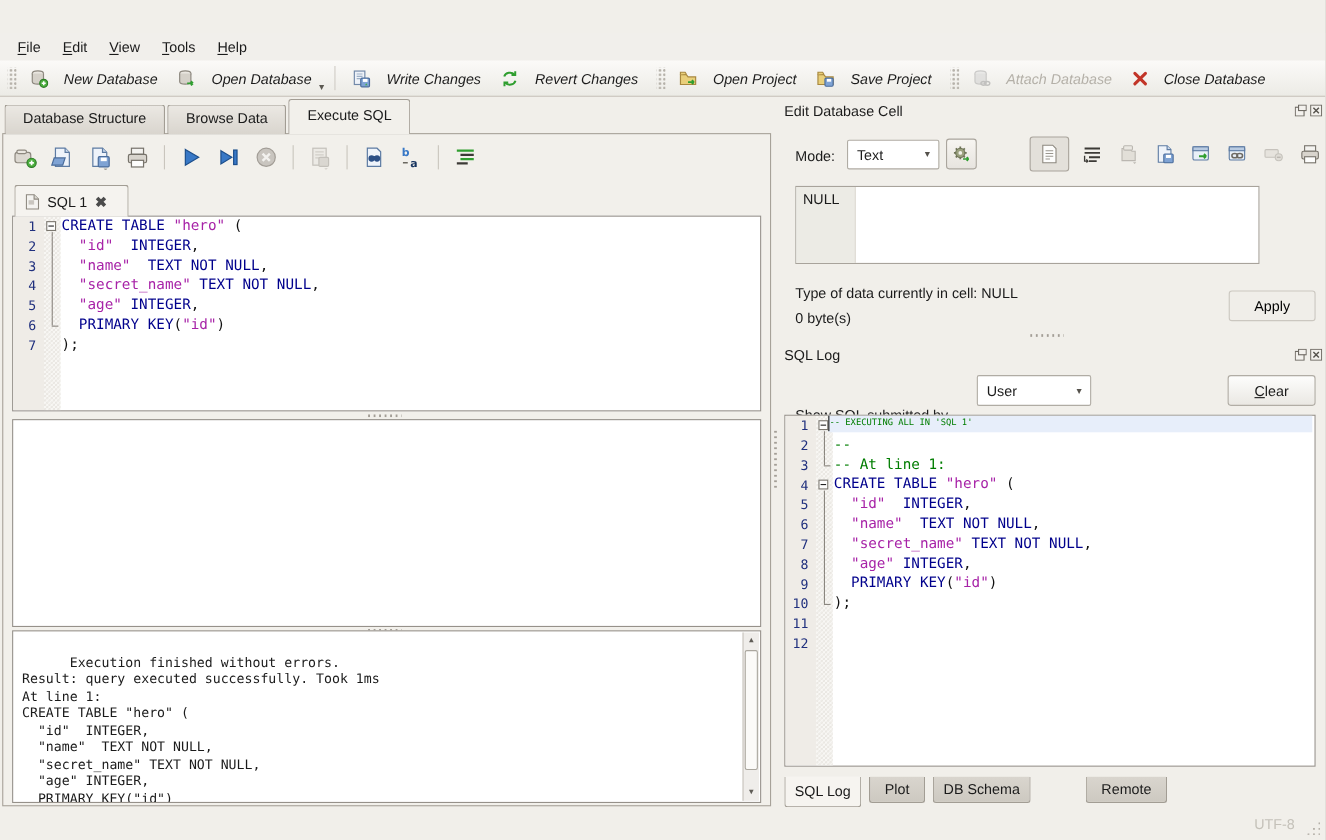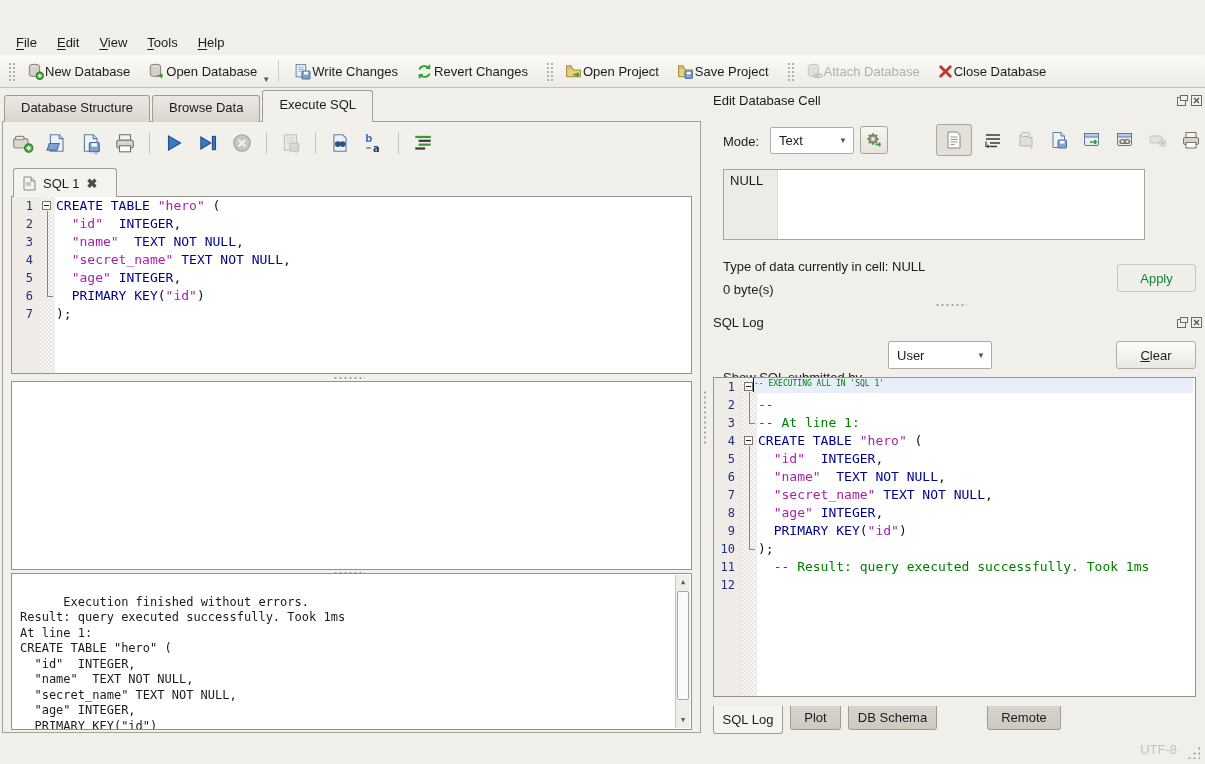--- a/index.html
+++ b/index.html
@@ -27,21 +27,21 @@
   .menu-item u{text-underline-offset:2px;}
 
   
   .toolbar{position:absolute;left:0;top:55px;width:100%;height:33px;
     background:linear-gradient(#fbfaf8,#ecebe6);border-bottom:1px solid #c7c3bb;
     display:flex;align-items:center;padding:0 4px;box-sizing:border-box;}
   .grip{width:8px;height:20px;margin:0 3px;flex:none;
     background-image:radial-gradient(circle,#b5b1a9 1px,transparent 1.3px);
     background-size:4px 4px;background-position:1px 1px;}
   .tsep{width:1px;height:22px;background:#cfccc5;margin:0 6px;flex:none;}
-  .tbtn{display:flex;align-items:center;gap:1px;padding:4px 9px;white-space:nowrap;}
+  .tbtn{display:flex;align-items:center;gap:14px;padding:4px 9px;white-space:nowrap;font-style:italic;}
   .tbtn.disabled{color:#b4b0a8;}
   .tbtn.disabled svg{opacity:.45;filter:grayscale(1);}
   .caret{font-size:8px;color:#5c5952;align-self:flex-end;margin:0 2px 3px -4px;}
 
   
   .maintabs{position:absolute;left:4px;top:92px;height:30px;display:flex;align-items:flex-end;z-index:3;}
   .mtab{background:linear-gradient(#ebe8e3,#d9d5ce);border:1px solid #a29d94;border-bottom:none;
     border-radius:3px 3px 0 0;padding:4px 16px 5px;margin-right:2px;height:17px;}
   .mtab.active{background:#f2f0eb;padding:6px 16px;height:19px;position:relative;z-index:4;}
   .leftframe{position:absolute;left:2px;top:121px;width:699px;height:612px;box-sizing:border-box;
@@ -102,21 +102,21 @@
     background-image:radial-gradient(circle,#a39e96 1px,transparent 1.2px);background-size:4px 5px;}
 
   
   .dockhead{position:absolute;font-size:13px;color:#1b1b1b;}
   .dockbtns{position:absolute;display:flex;gap:3px;}
   .combo{position:absolute;background:#fff;border:1px solid #b0aca4;border-radius:2px;
     box-sizing:border-box;display:flex;align-items:center;padding-left:8px;}
   .combo .arrow{position:absolute;right:6px;font-size:8px;color:#55524c;}
   .btn{position:absolute;border:1px solid #b1ada5;border-radius:3px;box-sizing:border-box;
     background:linear-gradient(#fdfdfc,#eae8e3);display:flex;align-items:center;justify-content:center;}
-  .btn.disabled{background:#f0eee9;border-color:#cbc7c0;color:#15803d;}
+  .btn.disabled{background:#f0eee9;border-color:#cbc7c0;color:#000000;}
   .gearbtn{position:absolute;width:28px;height:28px;border:1px solid #aaa59d;border-radius:3px;
     background:linear-gradient(#f7f5f1,#e7e4df);display:flex;align-items:center;justify-content:center;box-sizing:border-box;}
   .cellicons{position:absolute;display:flex;align-items:center;gap:9px;}
   .cicon{width:24px;height:24px;display:flex;align-items:center;justify-content:center;}
   .cicon.framed{width:34px;height:30px;border:1px solid #a9a49c;border-radius:3px;background:#e3e0da;}
   .cellbox{position:absolute;background:#fff;border:1px solid #a8a39b;box-sizing:border-box;}
   .cellbox .cgut{position:absolute;left:0;top:0;bottom:0;width:54px;background:#ecebe5;
     border-right:1px solid #dedad3;padding:3px 0 0 6px;box-sizing:border-box;}
   .infotext{position:absolute;font-size:13px;}
 
@@ -585,21 +585,21 @@
         <span class="ct"><span class="tk-p">  </span><span class="tk-kw">PRIMARY KEY</span><span class="tk-p">(</span><span class="tk-str">"id"</span><span class="tk-p">)</span></span>
       </div>
       <div class="cl">
         <span class="lg">10</span>
         <span class="fold end"></span>
         <span class="ct"><span class="tk-p">);</span></span>
       </div>
       <div class="cl">
         <span class="lg">11</span>
         <span class="fold none"></span>
-        <span class="ct"><span class="tk-p">  </span><span class="tk-c">-- Result: query executed successfully. Took 1ms</span></span>
+        <span class="ct"><span class="tk-p">  </span></span>
       </div>
       <div class="cl">
         <span class="lg">12</span>
         <span class="fold none"></span>
         <span class="ct"></span>
       </div>
     </div>
 
   <span class="btab active" style="left:713px;width:70px;">SQL Log</span>
   <span class="btab" style="left:790px;width:51px;">Plot</span>

